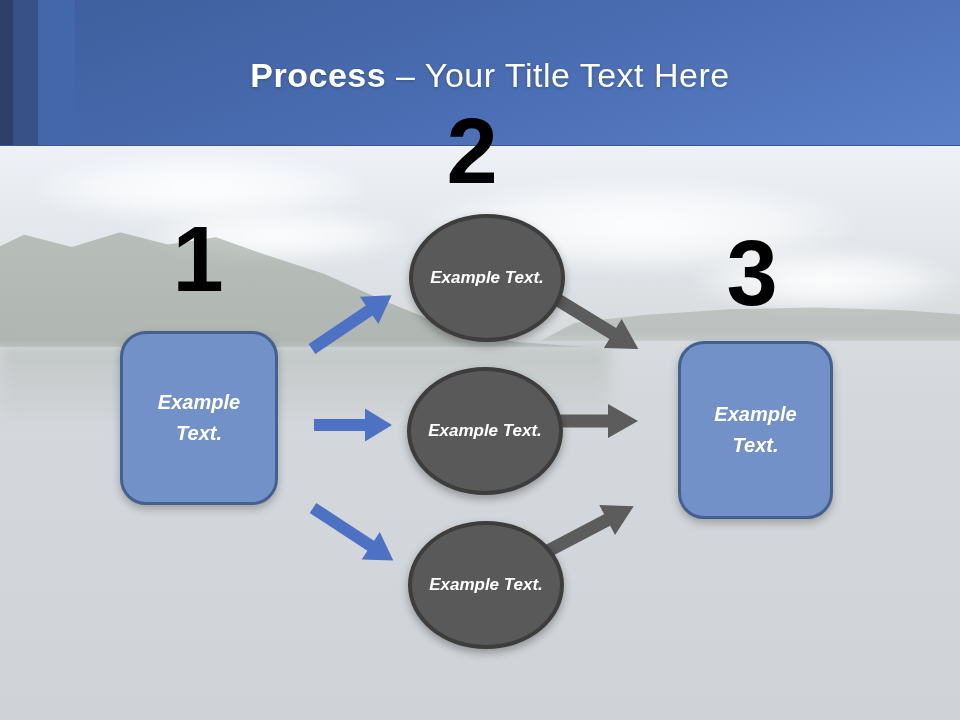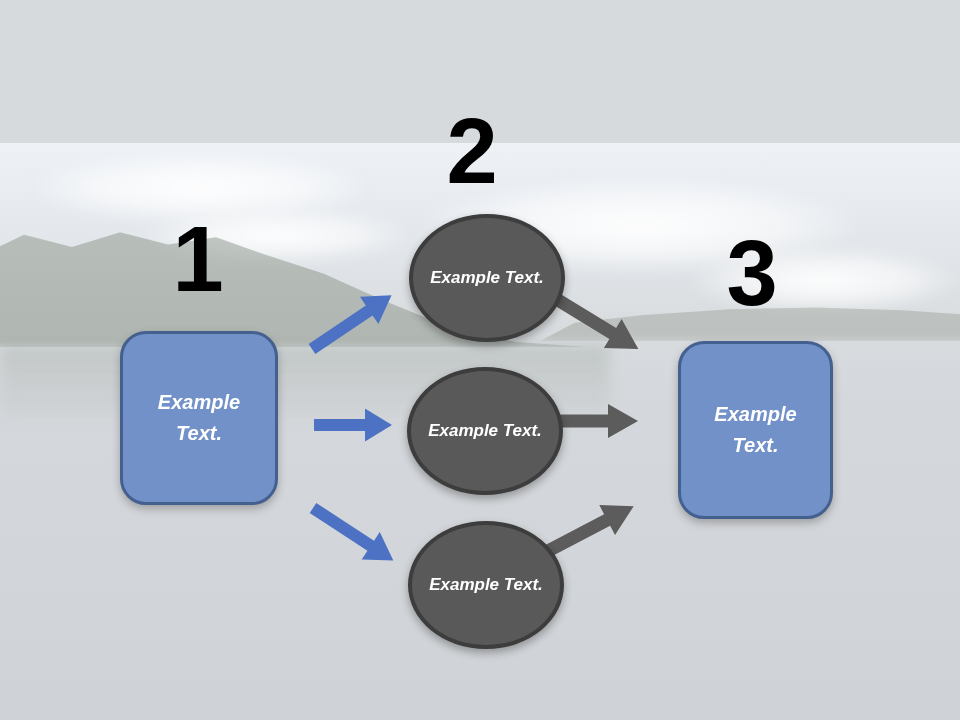--- a/index.html
+++ b/index.html
@@ -86,20 +86,26 @@
   <div class="photo">
     <div class="cloud cl1"></div>
     <div class="cloud cl2"></div>
     <div class="cloud cl3"></div>
     <div class="cloud cl4"></div>
     <div class="trees-left"></div>
     <div class="trees-right"></div>
     <div class="reflection"></div>
   </div>
 
+  <div class="header">
+    <div class="stripe stripe1"></div>
+    <div class="stripe stripe2"></div>
+    <div class="stripe stripe3"></div>
+    <div class="title"><span class="bold">Process</span><span> – Your Title Text Here</span></div>
+  </div>
 
   <svg class="arrow-layer" width="960" height="720" viewBox="0 0 960 720">
     <g transform="translate(312,349) rotate(-34)">
       <polygon points="0,-6 69,-6 69,-16.5 96,0 69,16.5 69,6 0,6" fill="#4d72c4"></polygon>
     </g>
     <g transform="translate(314,425)">
       <polygon points="0,-6 51,-6 51,-16.5 78,0 51,16.5 51,6 0,6" fill="#4d72c4"></polygon>
     </g>
     <g transform="translate(313,508) rotate(33.2)">
       <polygon points="0,-6 69,-6 69,-16.5 96,0 69,16.5 69,6 0,6" fill="#4d72c4"></polygon>

